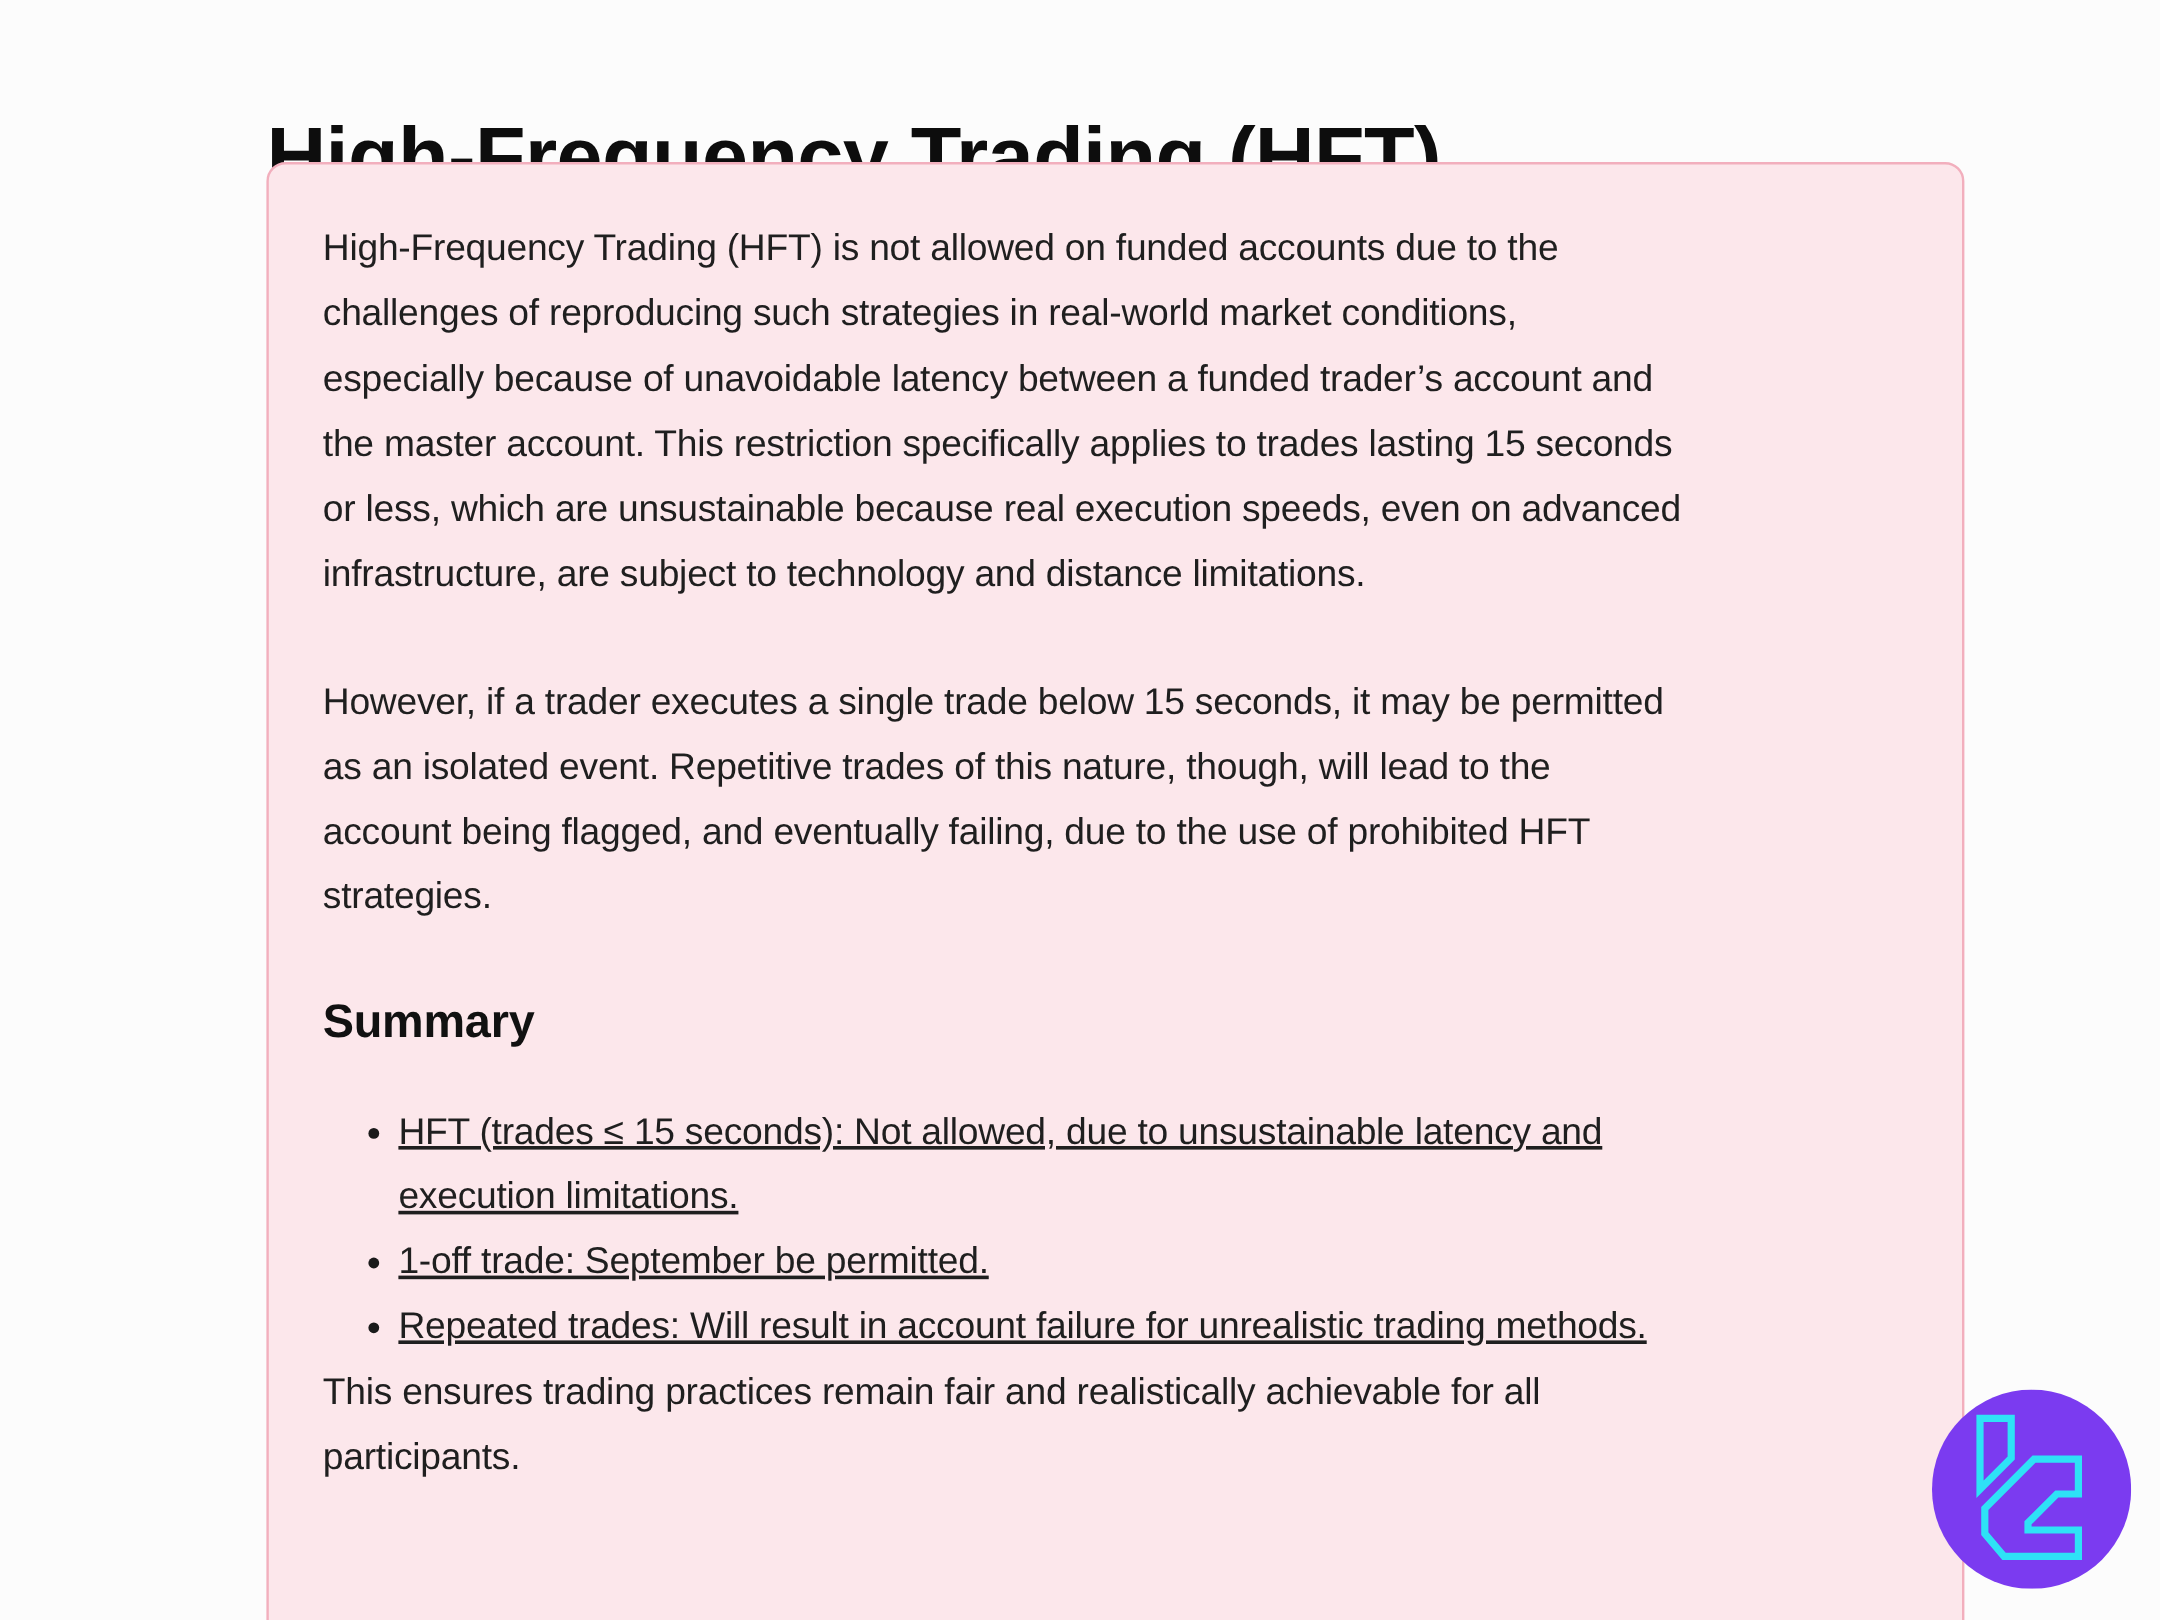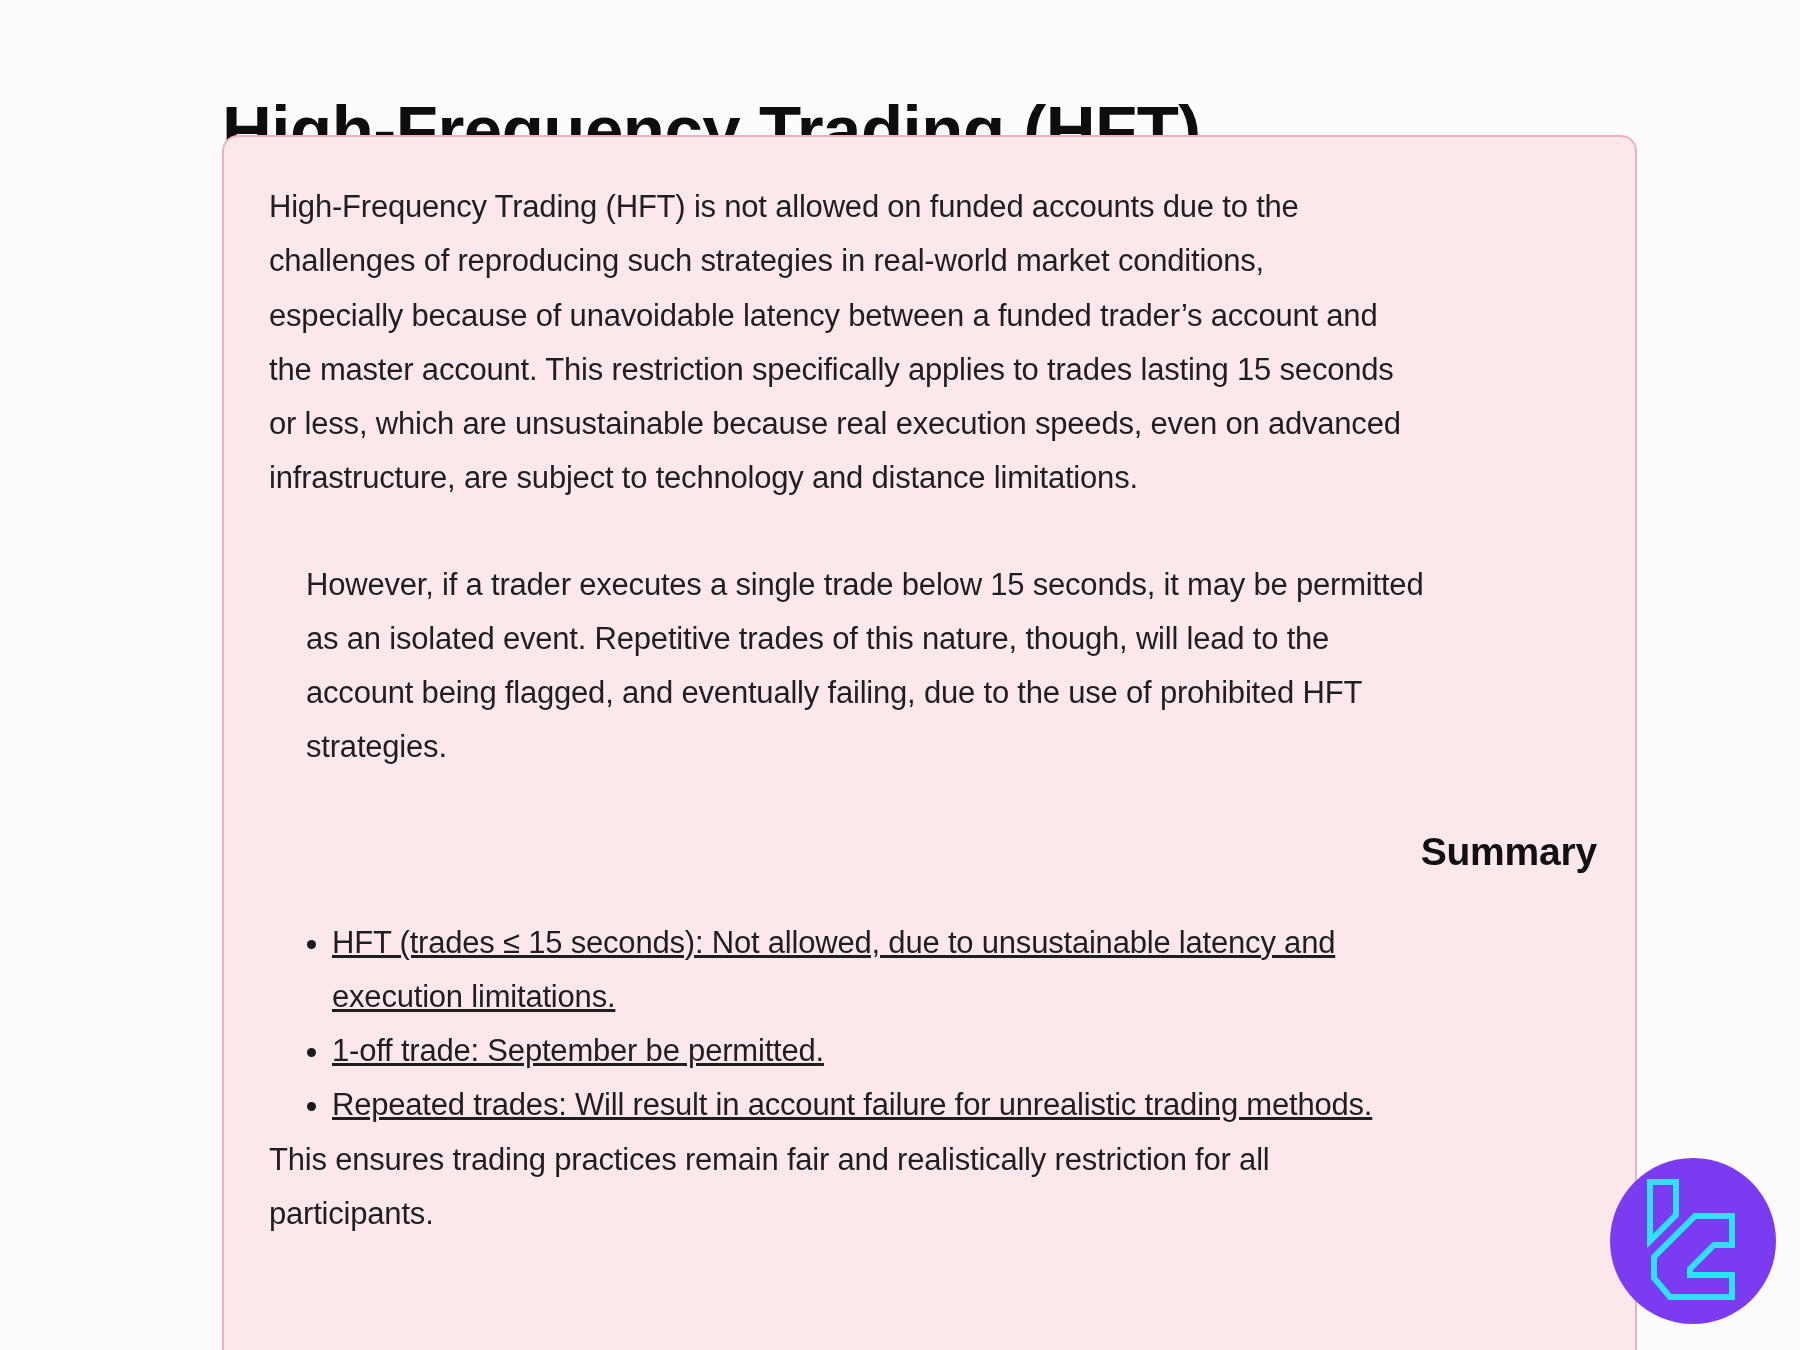--- a/index.html
+++ b/index.html
@@ -31,28 +31,27 @@
     padding: 43px 38px 0 45px;
     color: #1f1f1f;
     font-size: 31px;
     line-height: 54.25px;
     letter-spacing: -0.2px;
   }
   .callout .para {
     margin: 0;
     white-space: pre-line;
   }
-  .callout .para.second { margin-top: 52px; margin-left: 37px; }
+  .callout .para.second { margin-top: 52px; }
   .summary-heading {
     margin: 53px 0 0 0;
     font-size: 39px;
     line-height: 48px;
     font-weight: 700;
     color: #111111;
-    text-align: right;
   }
   .summary-list {
     margin: 40px 0 0 0;
     padding: 0 0 0 63px;
     list-style: disc outside;
   }
   .summary-list li {
     margin: 0;
     white-space: pre-line;
     text-decoration: underline;
@@ -86,21 +85,21 @@
 
   <h3 class="summary-heading">Summary</h3>
 
   <ul class="summary-list">
     <li>HFT (trades ≤ 15 seconds): Not allowed, due to unsustainable latency and
 execution limitations.</li>
     <li>1-off trade: September be permitted.</li>
     <li>Repeated trades: Will result in account failure for unrealistic trading methods.</li>
   </ul>
 
-  <p class="para closing">This ensures trading practices remain fair and realistically restriction for all
+  <p class="para closing">This ensures trading practices remain fair and realistically achievable for all
 participants.</p>
 </div>
 
 <svg class="brand-logo" viewBox="0 0 166 166" aria-hidden="true">
   <circle cx="83" cy="83" r="83" id="logoCircle" fill="#7b3bf0"></circle>
   <g id="logoGlyph" fill="none" stroke-width="6" stroke-linejoin="miter" stroke="#2ee2f6">
     <path d="M40,24 H66 V57 L40,83 Z"></path>
     <path d="M122,58 H85 L44,99 V120 L60,139 H122 V117 H80 V111 L104,87 H122 Z"></path>
   </g>
 </svg>

